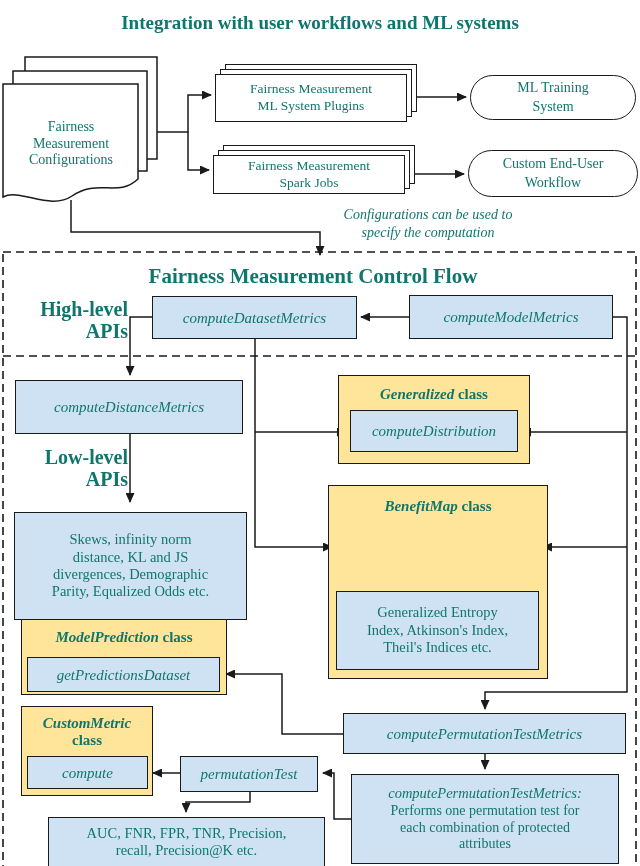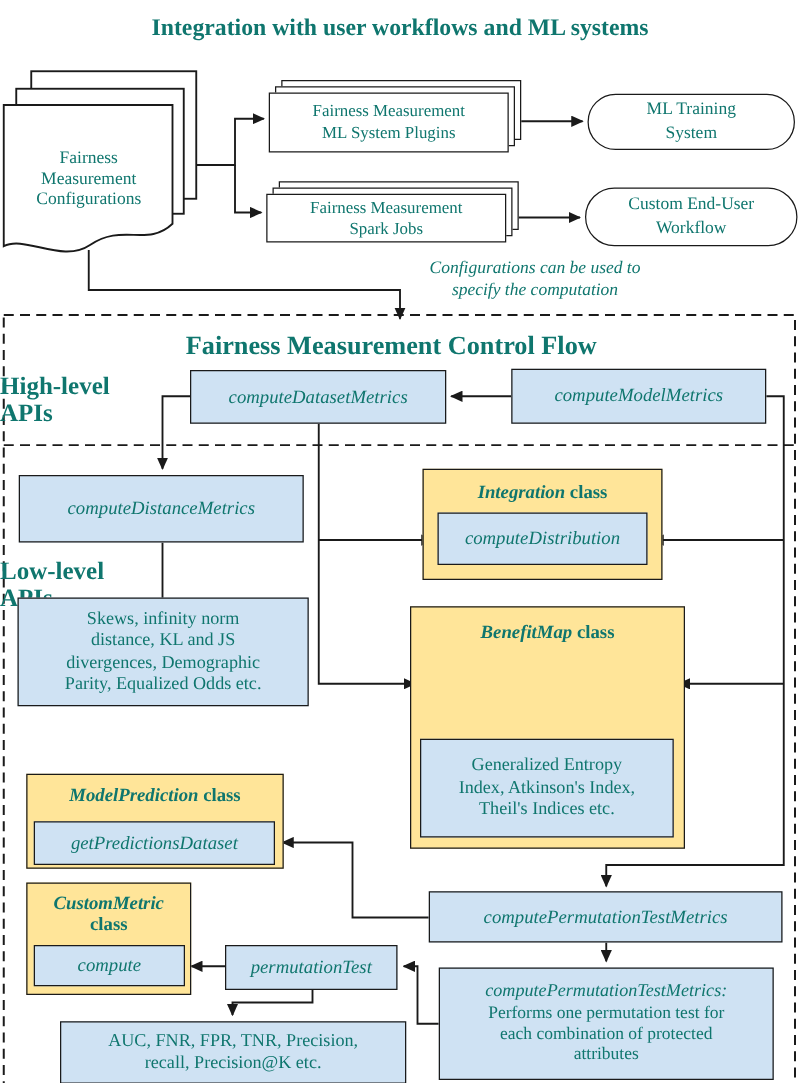--- a/index.html
+++ b/index.html
@@ -24,21 +24,21 @@
   }
   .classlabel .em{font-style:italic;font-weight:bold;}
   .stackbox{
     background:#fff;border:1.5px solid var(--line,#1a1a1a);z-index:2;
   }
   .stackfront{font-size:13.5px;line-height:1.25;}
   .stadium{
     background:#fff;border:1.5px solid var(--line,#1a1a1a);border-radius:24px;
     z-index:2;font-size:14px;line-height:1.3;
   }
-  .seclabel{font-weight:bold;font-size:20px;line-height:1.12;text-align:left;z-index:2;}
+  .seclabel{font-weight:bold;font-size:20px;line-height:1.12;text-align:right;z-index:2;}
   .titletext{font-weight:bold;text-align:center;z-index:2;}
 </style>
 </head>
 <body>
 
 <div id="canvas">
 
   <svg id="wires" width="640" height="866" viewBox="0 0 640 866">
     <defs>
       <marker id="ah" markerUnits="userSpaceOnUse" markerWidth="10" markerHeight="9" refX="9" refY="4.5" orient="auto">
@@ -110,27 +110,27 @@
   <div class="abs seclabel ml" style="left:0;top:286px;width:128px;">High-level
 APIs</div>
   <div class="abs seclabel ml" style="left:0;top:434px;width:128px;">Low-level
 APIs</div>
 
   <div class="abs bluebox ctr method" style="left:152px;top:284px;width:205px;height:43px;">computeDatasetMetrics</div>
   <div class="abs bluebox ctr method" style="left:409px;top:283px;width:204px;height:44px;">computeModelMetrics</div>
 
   <div class="abs bluebox ctr method" style="left:15px;top:368px;width:228px;height:54px;">computeDistanceMetrics</div>
 
-  <div class="abs bluebox ctr ml" style="left:14px;top:466px;width:233px;height:87px;font-size:14.5px;">Skews, infinity norm
+  <div class="abs bluebox ctr ml" style="left:14px;top:500px;width:233px;height:108px;font-size:14.5px;">Skews, infinity norm
 distance, KL and JS
 divergences, Demographic
 Parity, Equalized Odds etc.</div>
 
   <div class="abs yellowbox" style="left:338px;top:363px;width:192px;height:89px;"></div>
-  <div class="abs classlabel" style="left:338px;top:374px;width:192px;"><span class="em">Integration</span><span> class</span></div>
+  <div class="abs classlabel" style="left:338px;top:374px;width:192px;"><span class="em">Generalized</span><span> class</span></div>
   <div class="abs bluebox ctr method" style="left:350px;top:398px;width:168px;height:42px;">computeDistribution</div>
 
   <div class="abs yellowbox" style="left:328px;top:473px;width:220px;height:194px;"></div>
   <div class="abs classlabel" style="left:328px;top:486px;width:220px;"><span class="em">BenefitMap</span><span> class</span></div>
   <div class="abs bluebox ctr ml" style="left:336px;top:579px;width:203px;height:79px;font-size:14.5px;">Generalized Entropy
 Index, Atkinson's Index,
 Theil's Indices etc.</div>
 
   <div class="abs yellowbox" style="left:21px;top:607px;width:206px;height:76px;"></div>
   <div class="abs classlabel" style="left:21px;top:617px;width:206px;"><span class="em">ModelPrediction</span><span> class</span></div>

